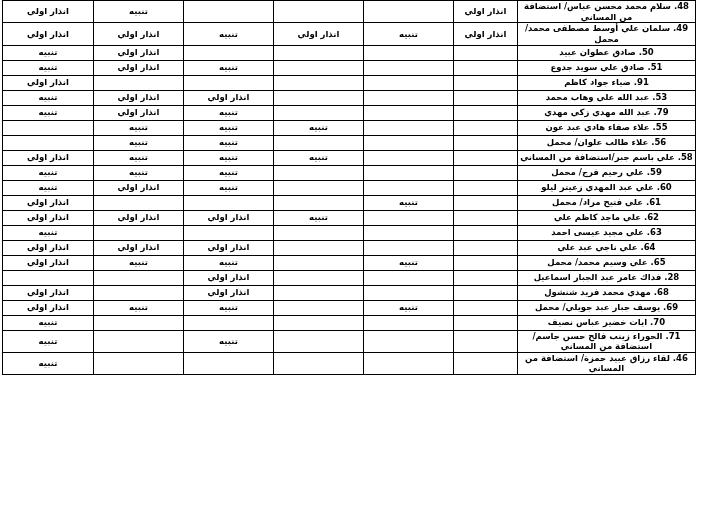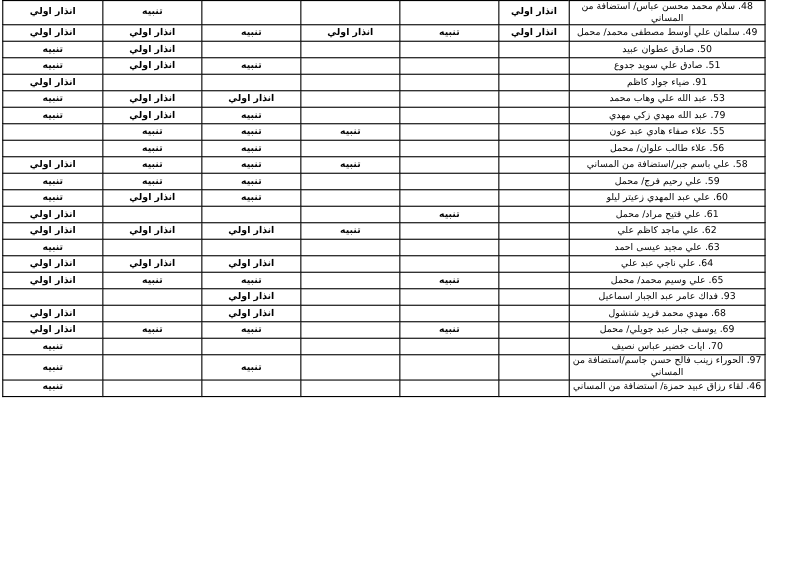--- a/index.html
+++ b/index.html
@@ -36,21 +36,21 @@
     font-size: 8.5px;
     line-height: 1.25;
     height: 14px;
     font-family: "DejaVu Sans", sans-serif;
     white-space: normal;
     word-wrap: break-word;
   }
   td.name {
     text-align: center;
     font-size: 8.6px;
-    font-weight: normal;
+    font-weight: bold;
     padding: 1px 3px;
   }
   td.mark {
     font-size: 8.4px;
     font-weight: bold;
   }
   
   col.c-name  { width: 178px; }
   col.c-m1    { width: 64px; }
   col.c-m2    { width: 90px; }
@@ -222,21 +222,21 @@
         <tr>
           <td class="name">65. علي وسيم محمد/ محمل</td>
           <td class="mark"></td>
           <td class="mark">تنبيه</td>
           <td class="mark"></td>
           <td class="mark">تنبيه</td>
           <td class="mark">تنبيه</td>
           <td class="mark">انذار اولي</td>
         </tr>
         <tr>
-          <td class="name">93. فداك عامر عبد الجبار اسماعيل</td>
+          <td class="name">28. فداك عامر عبد الجبار اسماعيل</td>
           <td class="mark"></td>
           <td class="mark"></td>
           <td class="mark"></td>
           <td class="mark">انذار اولي</td>
           <td class="mark"></td>
           <td class="mark"></td>
         </tr>
         <tr>
           <td class="name">68. مهدي محمد فريد شنشول</td>
           <td class="mark"></td>
@@ -258,21 +258,21 @@
         <tr>
           <td class="name">70. ايات خضير عباس نصيف</td>
           <td class="mark"></td>
           <td class="mark"></td>
           <td class="mark"></td>
           <td class="mark"></td>
           <td class="mark"></td>
           <td class="mark">تنبيه</td>
         </tr>
         <tr class="tall">
-          <td class="name">97. الحوراء زينب فالح حسن جاسم/استضافة من المساني</td>
+          <td class="name">71. الحوراء زينب فالح حسن جاسم/استضافة من المساني</td>
           <td class="mark"></td>
           <td class="mark"></td>
           <td class="mark"></td>
           <td class="mark">تنبيه</td>
           <td class="mark"></td>
           <td class="mark">تنبيه</td>
         </tr>
         <tr class="tall">
           <td class="name">46. لقاء رزاق عبيد حمزة/ استضافة من المساني</td>
           <td class="mark"></td>

